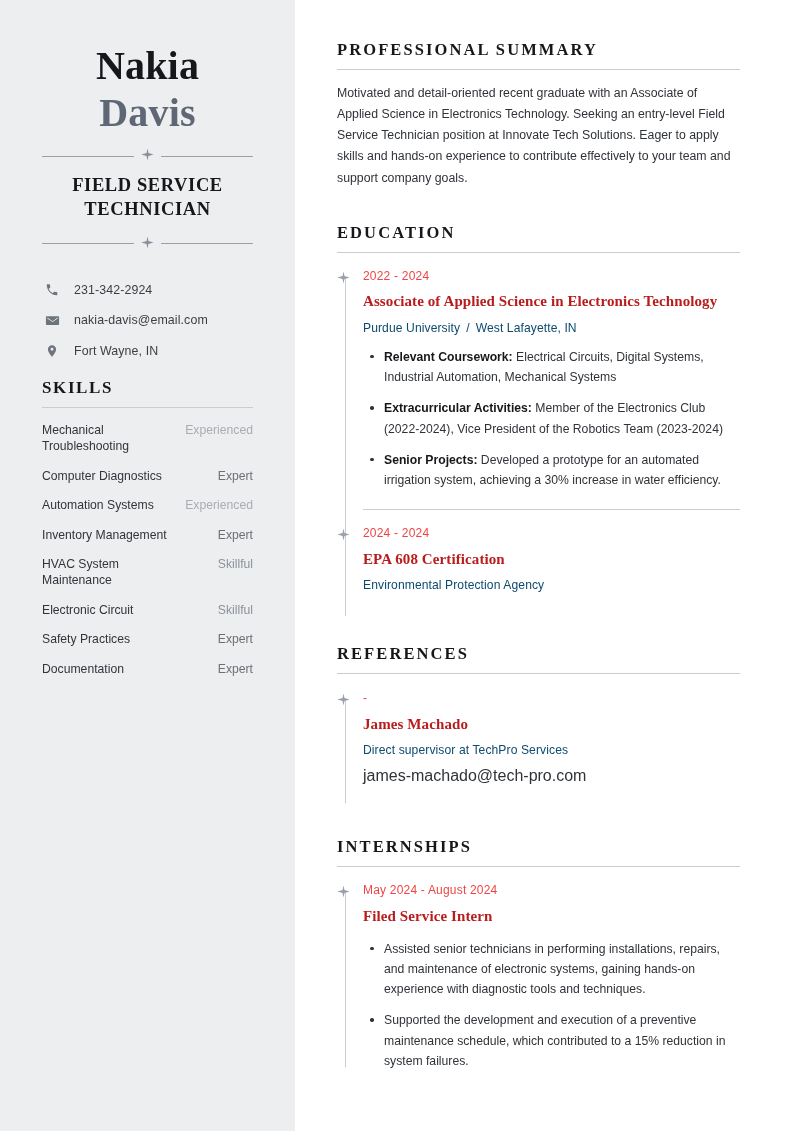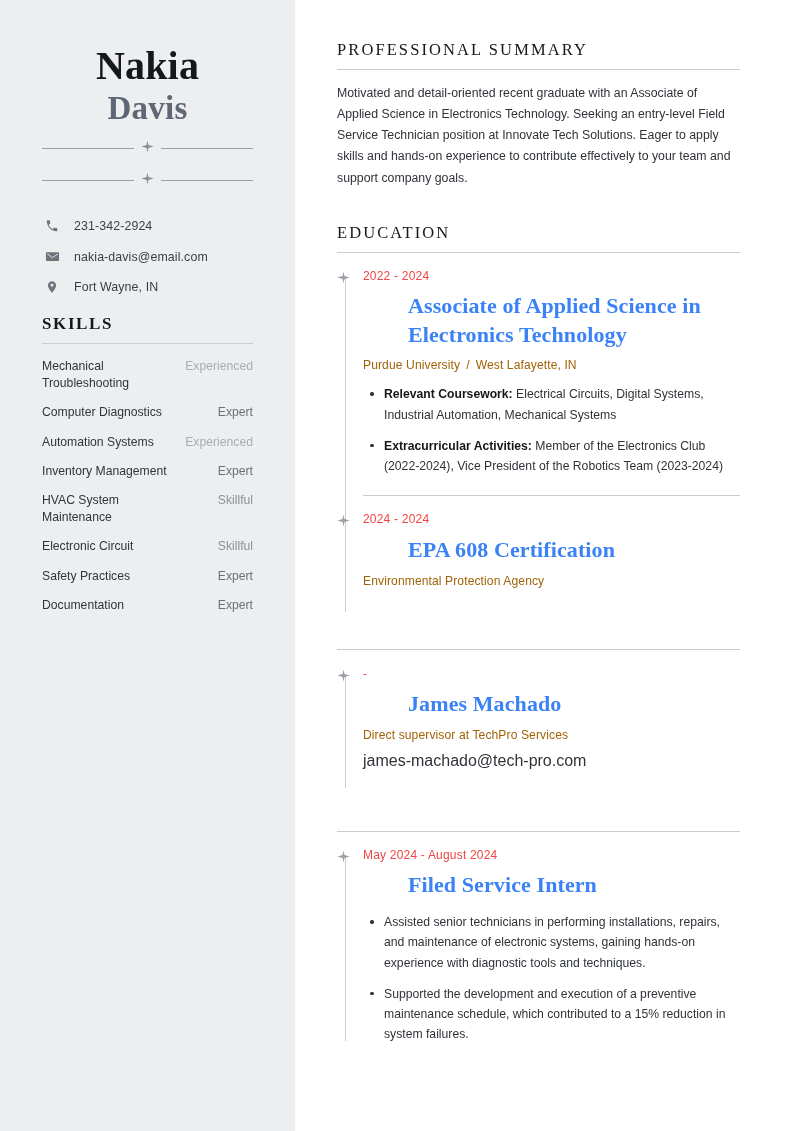--- a/index.html
+++ b/index.html
@@ -32,21 +32,21 @@
   .name-first {
     font-family: "Liberation Serif", serif;
     font-size: 40px;
     font-weight: 700;
     color: #15171a;
     line-height: 1.18;
     letter-spacing: 0.2px;
   }
   .name-last {
     font-family: "Liberation Serif", serif;
-    font-size: 33px;
+    font-size: 40px;
     font-weight: 700;
     color: #5f6675;
     line-height: 1.18;
     letter-spacing: 0.2px;
   }
 
   .ornament-rule {
     display: flex;
     align-items: center;
     justify-content: center;
@@ -130,21 +130,21 @@
   
   .main {
     flex: 1;
     padding: 40px 44px 0 42px;
     background: #ffffff;
   }
   .sec { margin-bottom: 0; }
   .sec-title {
     font-family: "Liberation Serif", serif;
     font-size: 16.5px;
-    font-weight: 400;
+    font-weight: 700;
     color: #15171a;
     letter-spacing: 2.1px;
   }
   .sec-rule {
     height: 1px;
     background: #c9ccd1;
     margin: 9px 0 0 0;
   }
   .summary-text {
     font-size: 12.3px;
@@ -175,31 +175,30 @@
     top: 1px;
   }
   .entry-date {
     font-size: 12px;
     color: #ef4444;
     letter-spacing: 0.2px;
     line-height: 1.3;
   }
   .entry-title {
     font-family: "Liberation Serif", serif;
-    font-size: 22px;
-    font-weight: 700;
-    color: #3b82f6;
+    font-size: 15px;
+    font-weight: 700;
+    color: #b91c1c;
     line-height: 1.3;
     margin-top: 8px;
     letter-spacing: 0.1px;
-    margin-left: 45px;
   }
   .entry-meta {
     font-size: 12.1px;
-    color: #a16207;
+    color: #0c4a6e;
     margin-top: 9px;
     letter-spacing: 0.1px;
   }
   .entry-meta .sep { padding: 0 6px; }
   .entry-email {
     font-size: 16px;
     color: #2f3338;
     margin-top: 10px;
   }
 
@@ -248,20 +247,24 @@
       <div class="ornament-rule">
         <span class="ln"></span>
         <span class="sparkle">
           <svg width="13" height="13" viewBox="0 0 16 16" aria-hidden="true">
             <path d="M8 0.5 L9.2 6.1 L15.5 8 L9.2 9.9 L8 15.5 L6.8 9.9 L0.5 8 L6.8 6.1 Z" fill="#8b9199"></path>
           </svg>
         </span>
         <span class="ln"></span>
       </div>
 
+      <div class="job-title">
+        <div>FIELD SERVICE</div>
+        <div>TECHNICIAN</div>
+      </div>
 
       <div class="ornament-rule" style="margin-top:14px;">
         <span class="ln"></span>
         <span class="sparkle">
           <svg width="13" height="13" viewBox="0 0 16 16" aria-hidden="true">
             <path d="M8 0.5 L9.2 6.1 L15.5 8 L9.2 9.9 L8 15.5 L6.8 9.9 L0.5 8 L6.8 6.1 Z" fill="#8b9199"></path>
           </svg>
         </span>
         <span class="ln"></span>
       </div>
@@ -357,20 +360,21 @@
             </svg>
           </span>
           <div class="entry-date">2022 - 2024</div>
           <div class="entry-title">Associate of Applied Science in Electronics Technology</div>
           <div class="entry-meta">
             <span>Purdue University</span><span class="sep">/</span><span>West Lafayette, IN</span>
           </div>
           <ul class="blist">
             <li><b>Relevant Coursework:</b><span> Electrical Circuits, Digital Systems, Industrial Automation, Mechanical Systems</span></li>
             <li><b>Extracurricular Activities:</b><span> Member of the Electronics Club (2022-2024), Vice President of the Robotics Team (2023-2024)</span></li>
+            <li><b>Senior Projects:</b><span> Developed a prototype for an automated irrigation system, achieving a 30% increase in water efficiency.</span></li>
           </ul>
         </div>
 
         <div class="entry-sep"></div>
 
         <div class="entry">
           <span class="entry-star">
             <svg width="13" height="13" viewBox="0 0 16 16" aria-hidden="true">
               <path d="M8 0.5 L9.2 6.1 L15.5 8 L9.2 9.9 L8 15.5 L6.8 9.9 L0.5 8 L6.8 6.1 Z" fill="#9aa0a8"></path>
             </svg>
@@ -382,20 +386,21 @@
           </div>
           <div class="entry-spacer"></div>
         </div>
 
       </div>
     </section>
 
     <div class="sec-gap-sm"></div>
 
     <section class="sec">
+      <div class="sec-title">REFERENCES</div>
       <div class="sec-rule"></div>
 
       <div class="tl tl-last" style="margin-top:17px;">
         <div class="entry">
           <span class="entry-star">
             <svg width="13" height="13" viewBox="0 0 16 16" aria-hidden="true">
               <path d="M8 0.5 L9.2 6.1 L15.5 8 L9.2 9.9 L8 15.5 L6.8 9.9 L0.5 8 L6.8 6.1 Z" fill="#9aa0a8"></path>
             </svg>
           </span>
           <div class="entry-date">-</div>
@@ -403,20 +408,21 @@
           <div class="entry-meta">Direct supervisor at TechPro Services</div>
           <div class="entry-email">james-machado@tech-pro.com</div>
           <div class="entry-spacer"></div>
         </div>
       </div>
     </section>
 
     <div class="sec-gap-sm"></div>
 
     <section class="sec">
+      <div class="sec-title">INTERNSHIPS</div>
       <div class="sec-rule"></div>
 
       <div class="tl tl-last" style="margin-top:16px;">
         <div class="entry">
           <span class="entry-star">
             <svg width="13" height="13" viewBox="0 0 16 16" aria-hidden="true">
               <path d="M8 0.5 L9.2 6.1 L15.5 8 L9.2 9.9 L8 15.5 L6.8 9.9 L0.5 8 L6.8 6.1 Z" fill="#9aa0a8"></path>
             </svg>
           </span>
           <div class="entry-date">May 2024 - August 2024</div>

